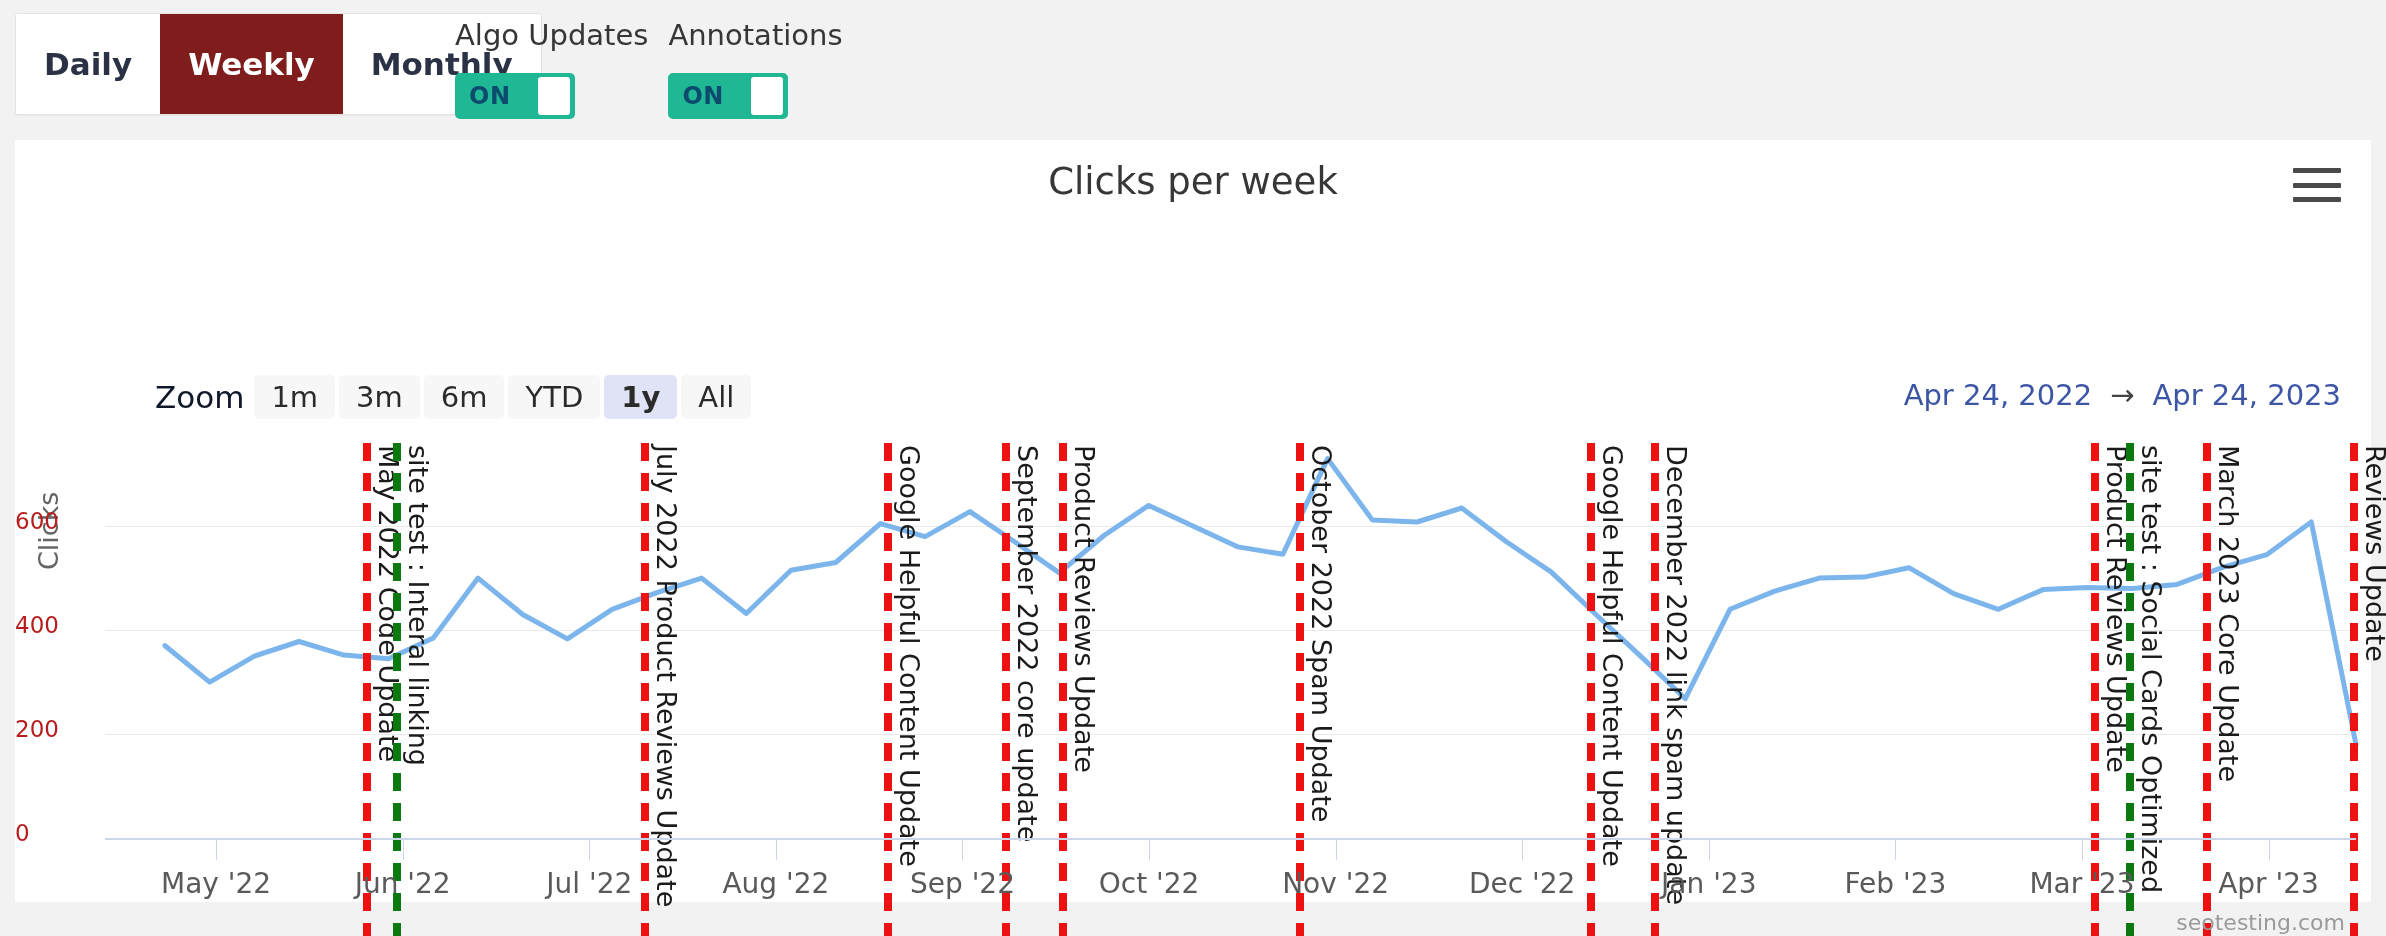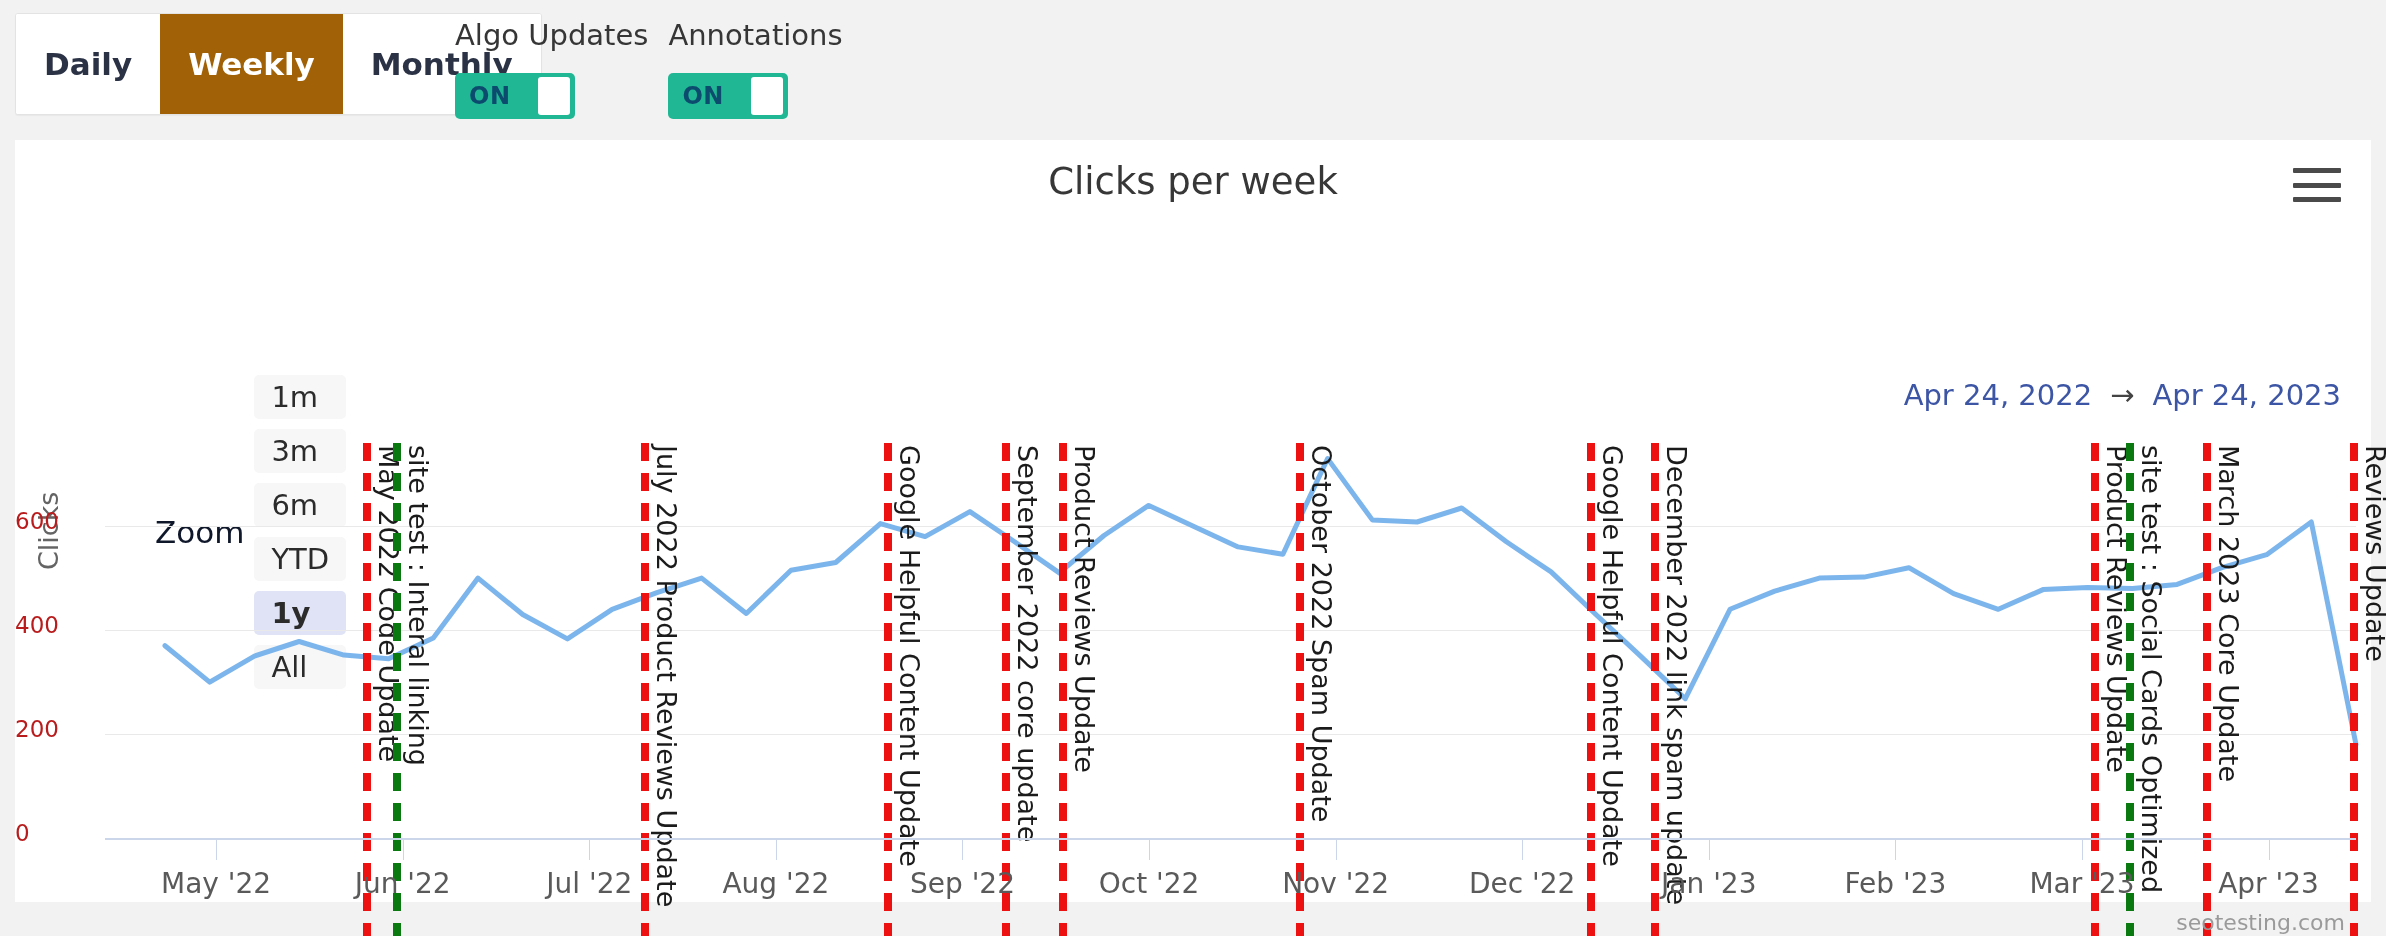--- a/index.html
+++ b/index.html
@@ -11,21 +11,21 @@
   }
   .app{position:relative;width:2386px;height:936px;}
 
   
   .topbar{position:absolute;left:0;top:0;width:2164px;height:140px;background:#f2f2f2;}
   .seg{position:absolute;left:15px;top:13px;display:flex;
        background:#ffffff;border:1px solid #e3e3e3;border-radius:3px;overflow:hidden;
        box-shadow:0 1px 1px rgba(0,0,0,.04);}
   .seg-btn{padding:0 28px;height:100px;line-height:100px;font-size:31px;font-weight:bold;
            color:#2b3245;background:#ffffff;cursor:pointer;white-space:nowrap;}
-  .seg-btn.active{background:#a16207;color:#ffffff;}
+  .seg-btn.active{background:#7f1d1d;color:#ffffff;}
 
   .togs{position:absolute;left:455px;top:18px;display:flex;gap:20px;}
   .tog-group{display:flex;flex-direction:column;align-items:flex-start;}
   .tog-label{font-size:29px;color:#363636;margin-bottom:21px;white-space:nowrap;}
   .tog{position:relative;width:120px;height:46px;border-radius:5px;background:#20b894;
        display:flex;align-items:center;cursor:pointer;}
   .tog-txt{font-size:24px;font-weight:bold;color:#0c4a6e;margin-left:14px;letter-spacing:.5px;text-align:right;}
   .tog-knob{position:absolute;right:5px;top:4px;width:32px;height:38px;background:#fff;border-radius:3px;}
 
   .brand{position:absolute;right:22px;top:10px;display:flex;align-items:center;gap:18px;}
@@ -115,21 +115,21 @@
     <div class="chart-title">Clicks per week</div>
 
     <div class="burger">
       <i></i>
         <i></i>
         <i></i>
     </div>
 
     <div class="zoomrow">
       <span class="zoom-lbl">Zoom</span>
-      <span id="zoombtns" style="display:flex;gap:10px;flex-direction:column;">
+      <span id="zoombtns" style="display:flex;gap:4px;">
           <span class="zbtn">1m</span>
           <span class="zbtn">3m</span>
           <span class="zbtn">6m</span>
           <span class="zbtn">YTD</span>
           <span class="zbtn sel">1y</span>
           <span class="zbtn">All</span>
         </span>
     </div>
 
     <div class="daterange">

